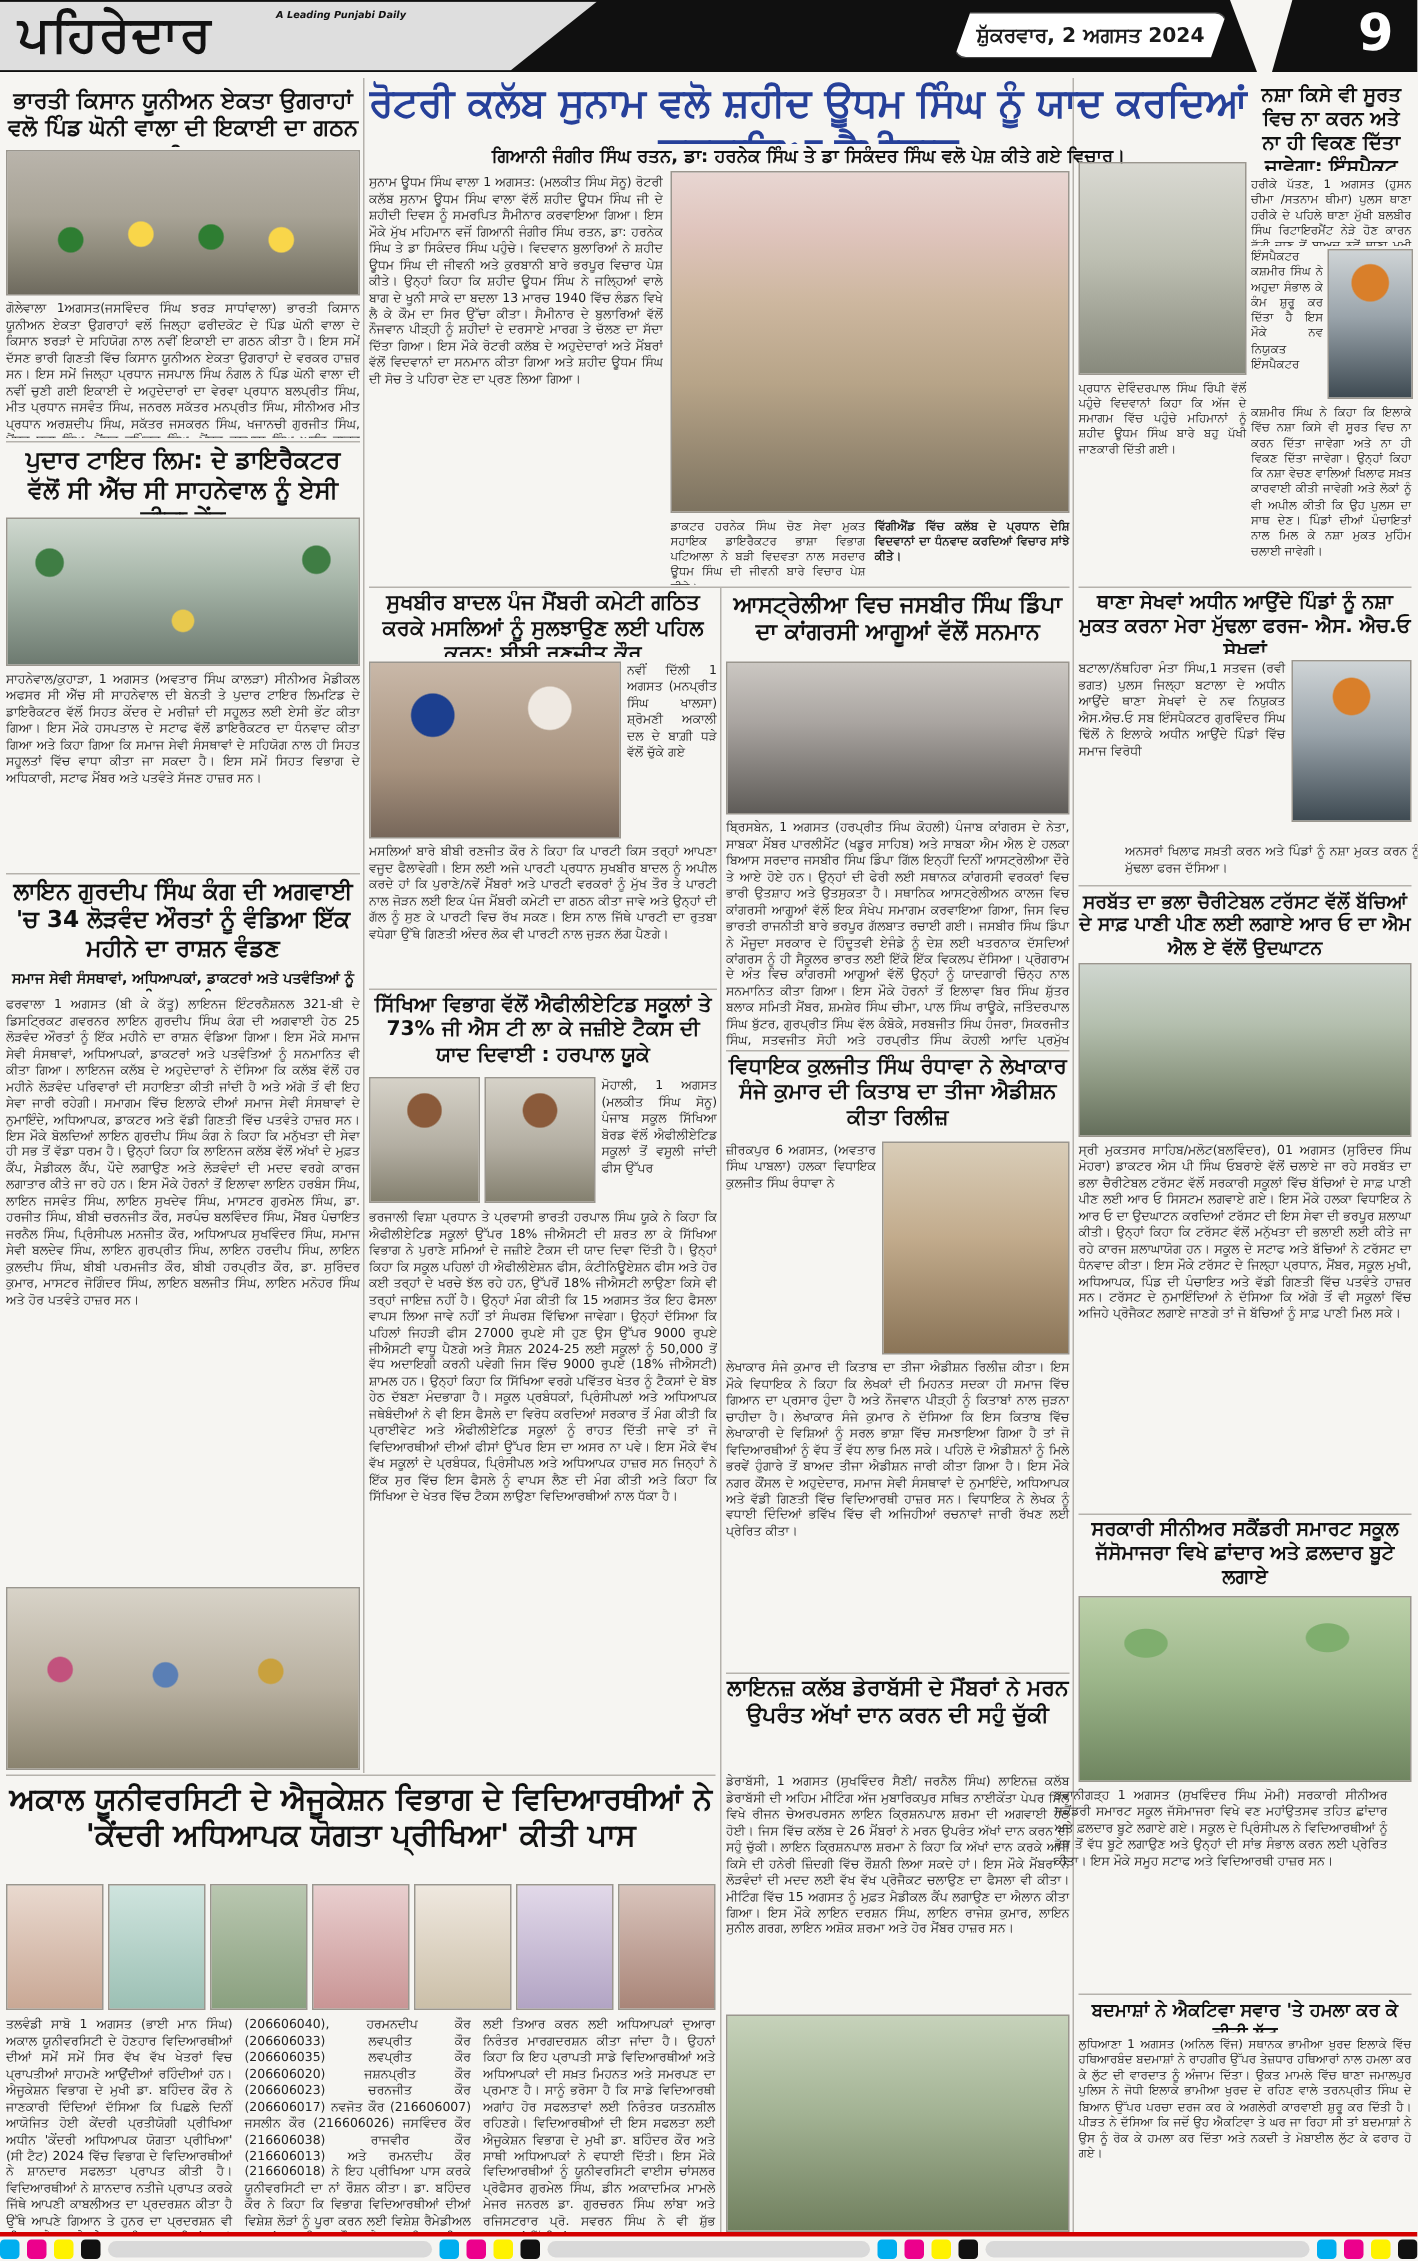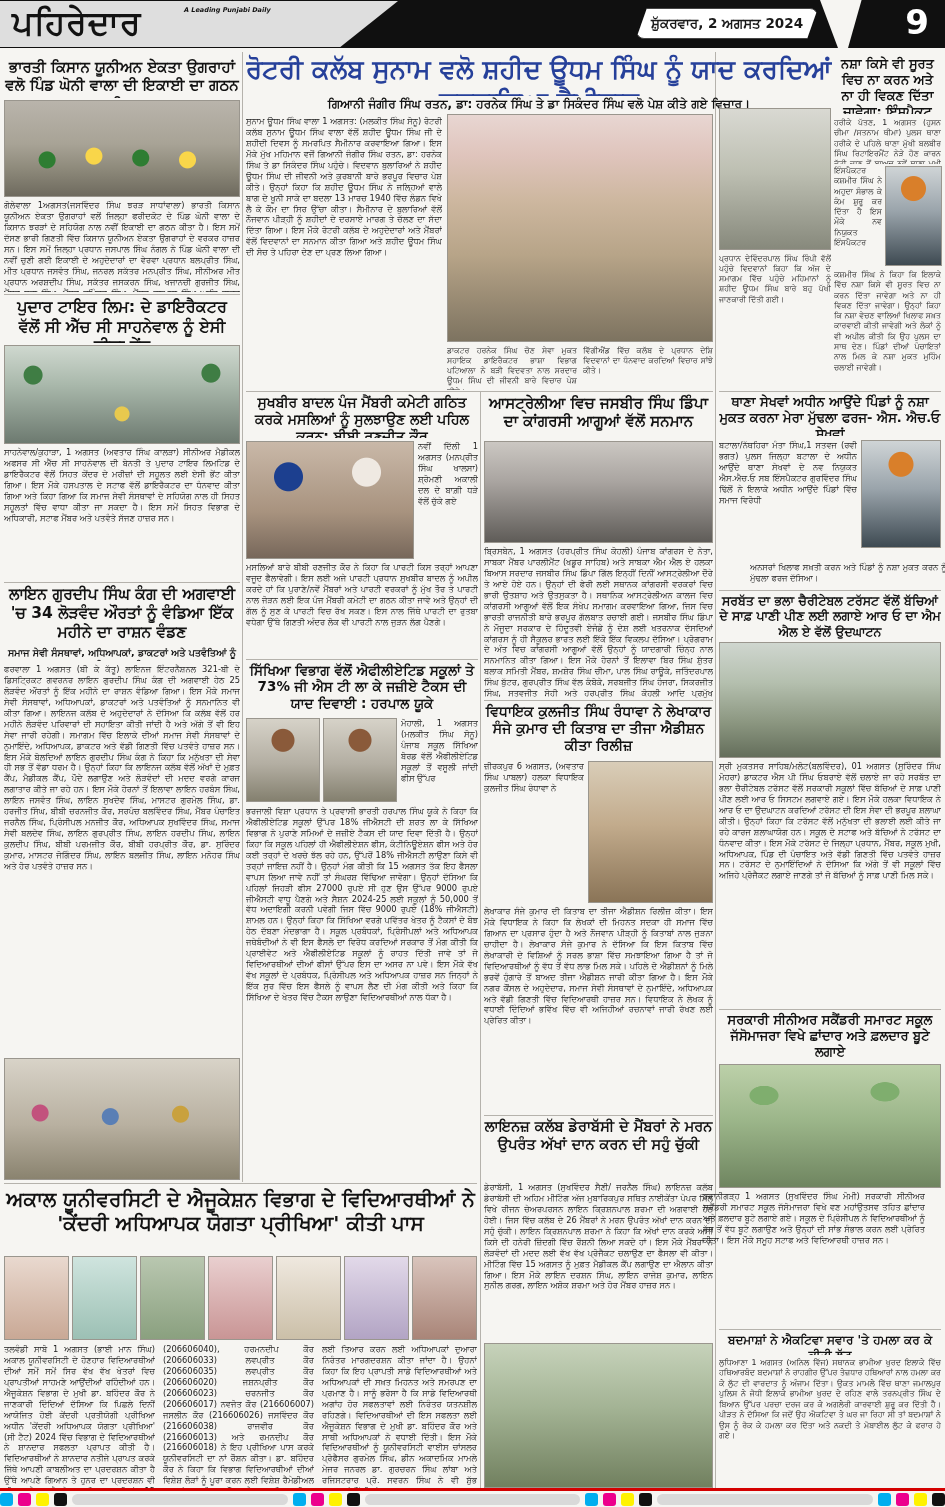--- a/index.html
+++ b/index.html
@@ -94,21 +94,21 @@
 
 <div class="abs vline" style="left:242px;top:52px;height:1130px;"></div>
 <div class="abs vline" style="left:480px;top:392px;height:1096px;"></div>
 <div class="abs vline" style="left:715px;top:52px;height:1436px;"></div>
 
 <div class="abs hl blue" style="left:246px;top:54px;width:586px;height:42px;font-size:26px;">ਰੋਟਰੀ ਕਲੱਬ ਸੁਨਾਮ ਵਲੋ ਸ਼ਹੀਦ ਊਧਮ ਸਿੰਘ ਨੂੰ ਯਾਦ ਕਰਦਿਆਂ ਕਰਵਾਇਆ ਸੈਮੀਨਾਰ</div>
 <div class="abs hl" style="left:250px;top:97px;width:578px;height:16px;font-size:12px;">ਗਿਆਨੀ ਜੰਗੀਰ ਸਿੰਘ ਰਤਨ, ਡਾ: ਹਰਨੇਕ ਸਿੰਘ ਤੇ ਡਾ ਸਿਕੰਦਰ ਸਿੰਘ ਵਲੋ ਪੇਸ਼ ਕੀਤੇ ਗਏ ਵਿਚਾਰ।</div>
 <div class="abs bt" style="left:246px;top:116px;width:196px;height:274px;">ਸੁਨਾਮ ਊਧਮ ਸਿੰਘ ਵਾਲਾ 1 ਅਗਸਤ: (ਮਲਕੀਤ ਸਿੰਘ ਸੋਨੂ) ਰੋਟਰੀ ਕਲੱਬ ਸੁਨਾਮ ਊਧਮ ਸਿੰਘ ਵਾਲਾ ਵੱਲੋਂ ਸ਼ਹੀਦ ਊਧਮ ਸਿੰਘ ਜੀ ਦੇ ਸ਼ਹੀਦੀ ਦਿਵਸ ਨੂੰ ਸਮਰਪਿਤ ਸੈਮੀਨਾਰ ਕਰਵਾਇਆ ਗਿਆ। ਇਸ ਮੌਕੇ ਮੁੱਖ ਮਹਿਮਾਨ ਵਜੋਂ ਗਿਆਨੀ ਜੰਗੀਰ ਸਿੰਘ ਰਤਨ, ਡਾ: ਹਰਨੇਕ ਸਿੰਘ ਤੇ ਡਾ ਸਿਕੰਦਰ ਸਿੰਘ ਪਹੁੰਚੇ। ਵਿਦਵਾਨ ਬੁਲਾਰਿਆਂ ਨੇ ਸ਼ਹੀਦ ਊਧਮ ਸਿੰਘ ਦੀ ਜੀਵਨੀ ਅਤੇ ਕੁਰਬਾਨੀ ਬਾਰੇ ਭਰਪੂਰ ਵਿਚਾਰ ਪੇਸ਼ ਕੀਤੇ। ਉਨ੍ਹਾਂ ਕਿਹਾ ਕਿ ਸ਼ਹੀਦ ਊਧਮ ਸਿੰਘ ਨੇ ਜਲ੍ਹਿਆਂ ਵਾਲੇ ਬਾਗ ਦੇ ਖੂਨੀ ਸਾਕੇ ਦਾ ਬਦਲਾ 13 ਮਾਰਚ 1940 ਵਿੱਚ ਲੰਡਨ ਵਿਖੇ ਲੈ ਕੇ ਕੌਮ ਦਾ ਸਿਰ ਉੱਚਾ ਕੀਤਾ। ਸੈਮੀਨਾਰ ਦੇ ਬੁਲਾਰਿਆਂ ਵੱਲੋਂ ਨੌਜਵਾਨ ਪੀੜ੍ਹੀ ਨੂੰ ਸ਼ਹੀਦਾਂ ਦੇ ਦਰਸਾਏ ਮਾਰਗ ਤੇ ਚੱਲਣ ਦਾ ਸੱਦਾ ਦਿੱਤਾ ਗਿਆ। ਇਸ ਮੌਕੇ ਰੋਟਰੀ ਕਲੱਬ ਦੇ ਅਹੁਦੇਦਾਰਾਂ ਅਤੇ ਮੈਂਬਰਾਂ ਵੱਲੋਂ ਵਿਦਵਾਨਾਂ ਦਾ ਸਨਮਾਨ ਕੀਤਾ ਗਿਆ ਅਤੇ ਸ਼ਹੀਦ ਊਧਮ ਸਿੰਘ ਦੀ ਸੋਚ ਤੇ ਪਹਿਰਾ ਦੇਣ ਦਾ ਪ੍ਰਣ ਲਿਆ ਗਿਆ।</div>
 <div class="abs photo ph-rotary" style="left:447px;top:114px;width:266px;height:228px;"></div>
 <div class="abs cap" style="left:447px;top:346px;width:130px;height:44px;">ਡਾਕਟਰ ਹਰਨੇਕ ਸਿੰਘ ਚੋਣ ਸੇਵਾ ਮੁਕਤ ਸਹਾਇਕ ਡਾਇਰੈਕਟਰ ਭਾਸ਼ਾ ਵਿਭਾਗ ਪਟਿਆਲਾ ਨੇ ਬੜੀ ਵਿਦਵਤਾ ਨਾਲ ਸਰਦਾਰ ਊਧਮ ਸਿੰਘ ਦੀ ਜੀਵਨੀ ਬਾਰੇ ਵਿਚਾਰ ਪੇਸ਼ ਕੀਤੇ।</div>
-<div class="abs cap" style="left:583px;top:346px;width:130px;height:44px;">ਵਿੱਗੀਐਂਡ ਵਿੱਚ ਕਲੱਬ ਦੇ ਪ੍ਰਧਾਨ ਦੇਸ਼ਿ ਵਿਦਵਾਨਾਂ ਦਾ ਧੰਨਵਾਦ ਕਰਦਿਆਂ ਵਿਚਾਰ ਸਾਂਝੇ ਕੀਤੇ।</div>
+<div class="abs cap" style="left:583px;top:346px;width:130px;height:44px;font-weight:bold;">ਵਿੱਗੀਐਂਡ ਵਿੱਚ ਕਲੱਬ ਦੇ ਪ੍ਰਧਾਨ ਦੇਸ਼ਿ ਵਿਦਵਾਨਾਂ ਦਾ ਧੰਨਵਾਦ ਕਰਦਿਆਂ ਵਿਚਾਰ ਸਾਂਝੇ ਕੀਤੇ।</div>
 
 <div class="abs photo ph-rotary2" style="left:719px;top:108px;width:112px;height:142px;"></div>
 <div class="abs cap" style="left:719px;top:254px;width:112px;height:136px;">ਪ੍ਰਧਾਨ ਦੇਵਿੰਦਰਪਾਲ ਸਿੰਘ ਰਿੰਪੀ ਵੱਲੋਂ ਪਹੁੰਚੇ ਵਿਦਵਾਨਾਂ ਕਿਹਾ ਕਿ ਅੱਜ ਦੇ ਸਮਾਗਮ ਵਿੱਚ ਪਹੁੰਚੇ ਮਹਿਮਾਨਾਂ ਨੂੰ ਸ਼ਹੀਦ ਊਧਮ ਸਿੰਘ ਬਾਰੇ ਬਹੁ ਪੱਖੀ ਜਾਣਕਾਰੀ ਦਿੱਤੀ ਗਈ।</div>
 
 <div class="abs hl" style="left:4px;top:58px;width:236px;height:40px;font-size:15px;">ਭਾਰਤੀ ਕਿਸਾਨ ਯੂਨੀਅਨ ਏਕਤਾ ਉਗਰਾਹਾਂ ਵਲੋ ਪਿੰਡ ਘੋਨੀ ਵਾਲਾ ਦੀ ਇਕਾਈ ਦਾ ਗਠਨ ਕੀਤਾ</div>
 <div class="abs photo ph-kisan" style="left:4px;top:100px;width:236px;height:97px;"></div>
 <div class="abs bt" style="left:4px;top:200px;width:236px;height:92px;">ਗੋਲੇਵਾਲਾ 1ਅਗਸਤ(ਜਸਵਿੰਦਰ ਸਿੰਘ ਝਰੜ ਸਾਧਾਂਵਾਲਾ) ਭਾਰਤੀ ਕਿਸਾਨ ਯੂਨੀਅਨ ਏਕਤਾ ਉਗਰਾਹਾਂ ਵਲੋਂ ਜਿਲ੍ਹਾ ਫਰੀਦਕੋਟ ਦੇ ਪਿੰਡ ਘੋਨੀ ਵਾਲਾ ਦੇ ਕਿਸਾਨ ਝਰੜਾਂ ਦੇ ਸਹਿਯੋਗ ਨਾਲ ਨਵੀਂ ਇਕਾਈ ਦਾ ਗਠਨ ਕੀਤਾ ਹੈ। ਇਸ ਸਮੇਂ ਦੱਸਣ ਭਾਰੀ ਗਿਣਤੀ ਵਿੱਚ ਕਿਸਾਨ ਯੂਨੀਅਨ ਏਕਤਾ ਉਗਰਾਹਾਂ ਦੇ ਵਰਕਰ ਹਾਜ਼ਰ ਸਨ। ਇਸ ਸਮੇਂ ਜਿਲ੍ਹਾ ਪ੍ਰਧਾਨ ਜਸਪਾਲ ਸਿੰਘ ਨੰਗਲ ਨੇ ਪਿੰਡ ਘੋਨੀ ਵਾਲਾ ਦੀ ਨਵੀਂ ਚੁਣੀ ਗਈ ਇਕਾਈ ਦੇ ਅਹੁਦੇਦਾਰਾਂ ਦਾ ਵੇਰਵਾ ਪ੍ਰਧਾਨ ਬਲਪ੍ਰੀਤ ਸਿੰਘ, ਮੀਤ ਪ੍ਰਧਾਨ ਜਸਵੰਤ ਸਿੰਘ, ਜਨਰਲ ਸਕੱਤਰ ਮਨਪ੍ਰੀਤ ਸਿੰਘ, ਸੀਨੀਅਰ ਮੀਤ ਪ੍ਰਧਾਨ ਅਰਸ਼ਦੀਪ ਸਿੰਘ, ਸਕੱਤਰ ਜਸਕਰਨ ਸਿੰਘ, ਖਜਾਨਚੀ ਗੁਰਜੀਤ ਸਿੰਘ, ਮੈਂਬਰ ਬੂਟਾ ਸਿੰਘ, ਮੈਂਬਰ ਭੁਪਿੰਦਰ ਸਿੰਘ, ਮੈਂਬਰ ਰਣਪਾਲ ਸਿੰਘ ਆਦਿ ਹਾਜ਼ਰ ਸਨ।</div>
 
 <div class="abs hline" style="left:4px;top:294px;width:236px;"></div>
 <div class="abs hl" style="left:4px;top:297px;width:236px;height:46px;font-size:16px;">ਪੁਦਾਰ ਟਾਇਰ ਲਿਮ: ਦੇ ਡਾਇਰੈਕਟਰ ਵੱਲੋਂ ਸੀ ਐੱਚ ਸੀ ਸਾਹਨੇਵਾਲ ਨੂੰ ਏਸੀ ਕੀਤਾ ਭੇਂਟ</div>

